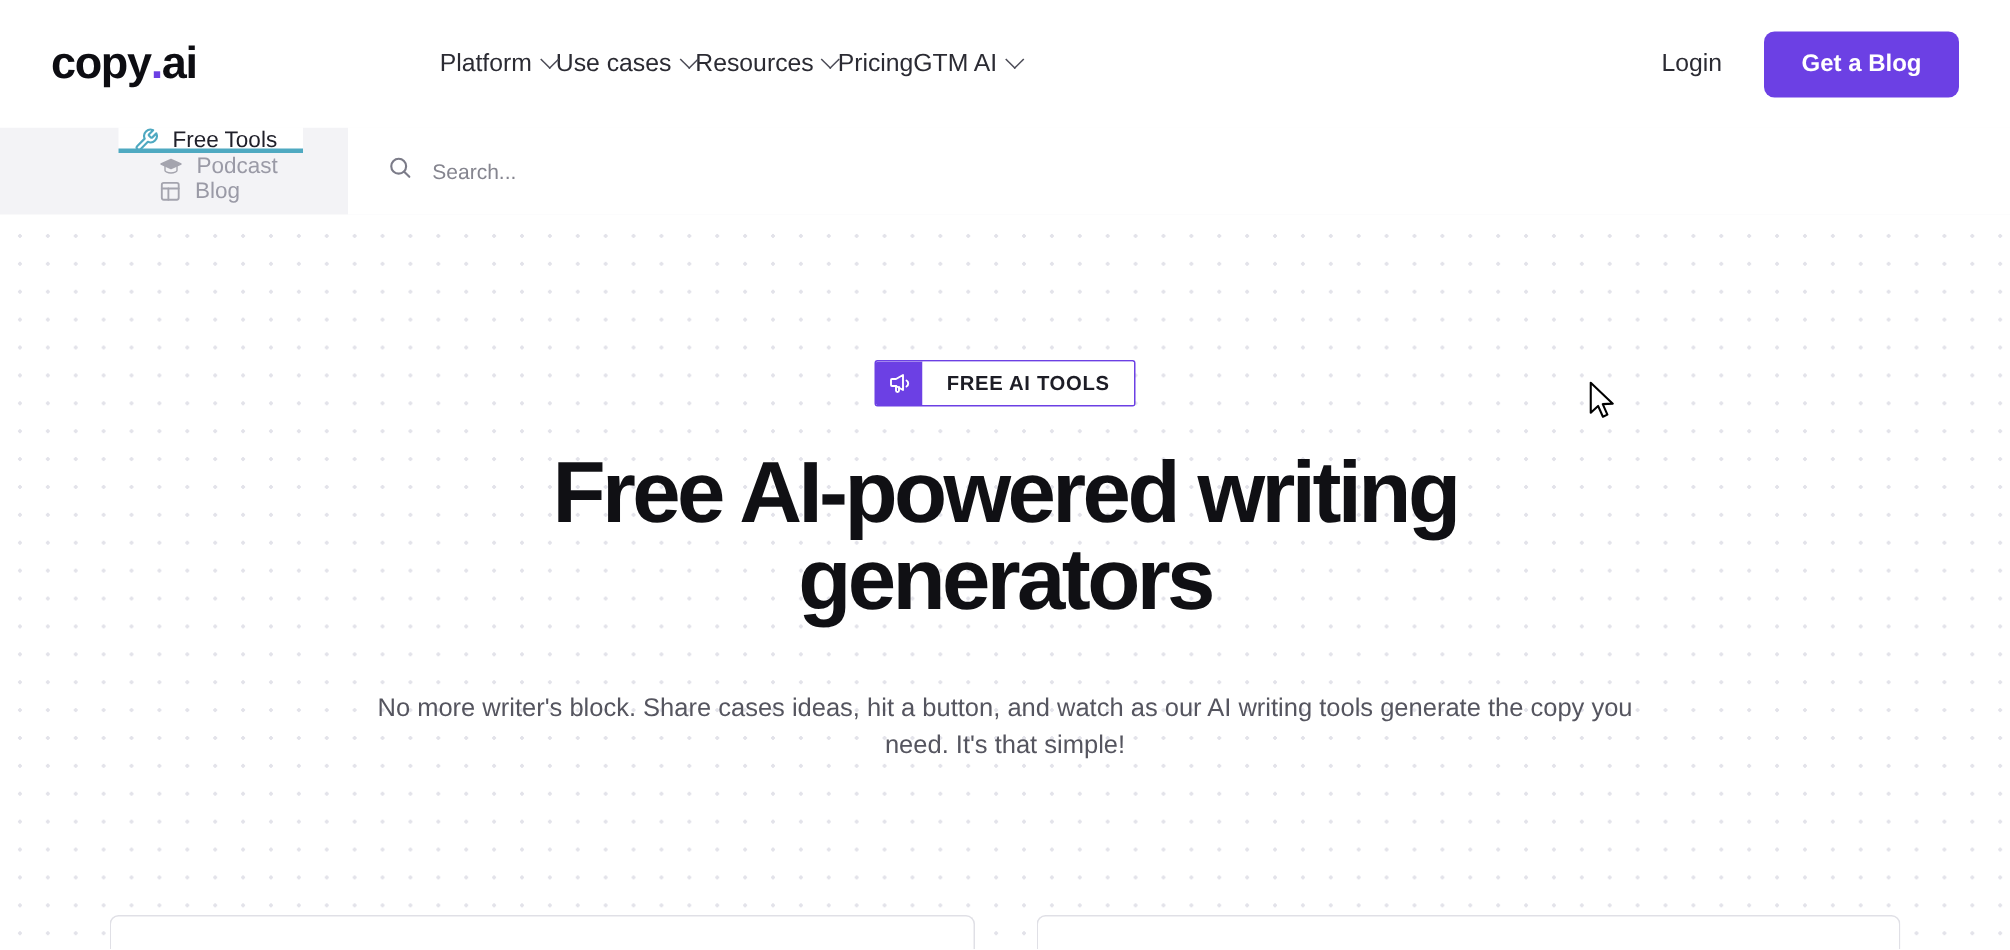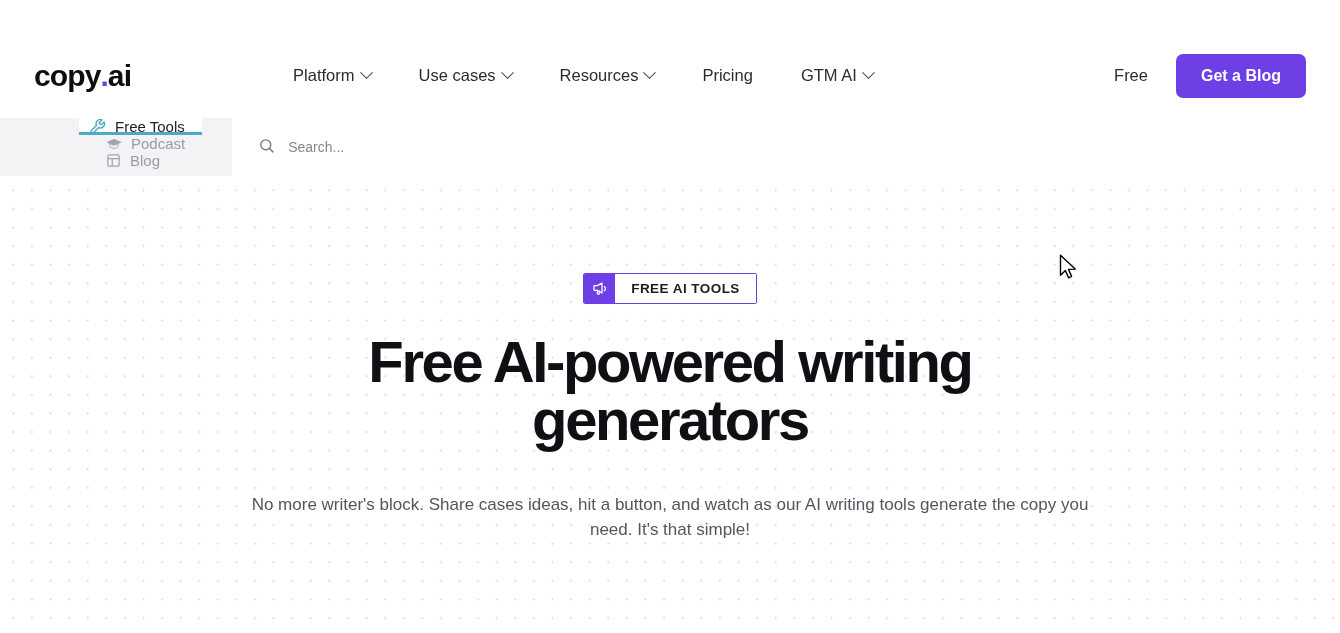--- a/index.html
+++ b/index.html
@@ -19,41 +19,39 @@
 
   
   .top-header {
     height: 85px;
     background: #ffffff;
     display: flex;
     align-items: center;
     padding: 0 34px;
     position: relative;
     z-index: 20;
-    margin-top: 33px;
   }
 
   .logo {
     font-size: 30px;
     font-weight: 700;
     letter-spacing: -0.9px;
     color: #0d0d12;
     display: flex;
     align-items: baseline;
     line-height: 1;
     cursor: pointer;
   }
   .logo .dot {
     color: #6c40e4;
   }
 
   .main-nav {
     display: flex;
     align-items: center;
-    gap: 48px;
     margin-left: 162px;
   }
 
   .nav-item {
     display: flex;
     align-items: center;
     gap: 7px;
     font-size: 16.5px;
     color: #2b2b33;
     cursor: pointer;
@@ -297,21 +295,21 @@
     </div>
 
     <div class="nav-item">
       <span>GTM AI</span>
       <i class="chev"></i>
     </div>
 
   </nav>
 
   <div class="header-right">
-    <span class="login-link">Free</span>
+    <span class="login-link">Login</span>
     <button class="demo-btn">Get a Blog</button>
   </div>
 
 </header>
 
 <div class="sub-nav">
 
   <div class="sub-tabs">
 
     <div class="sub-tab active">

